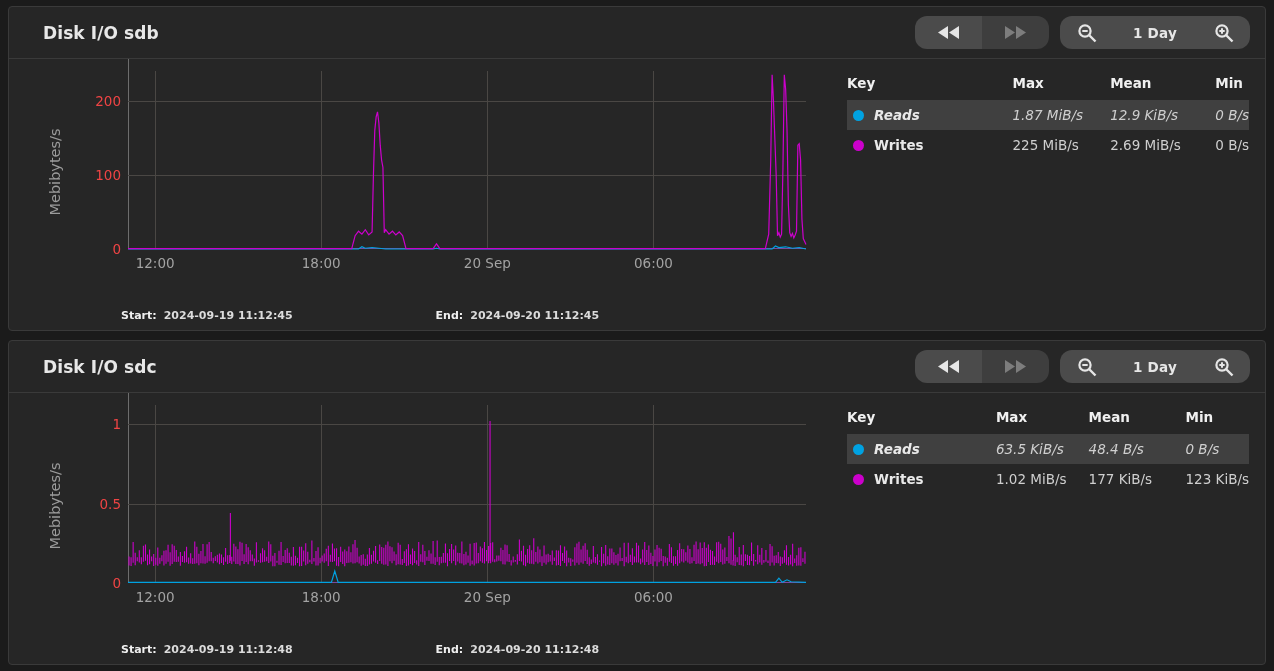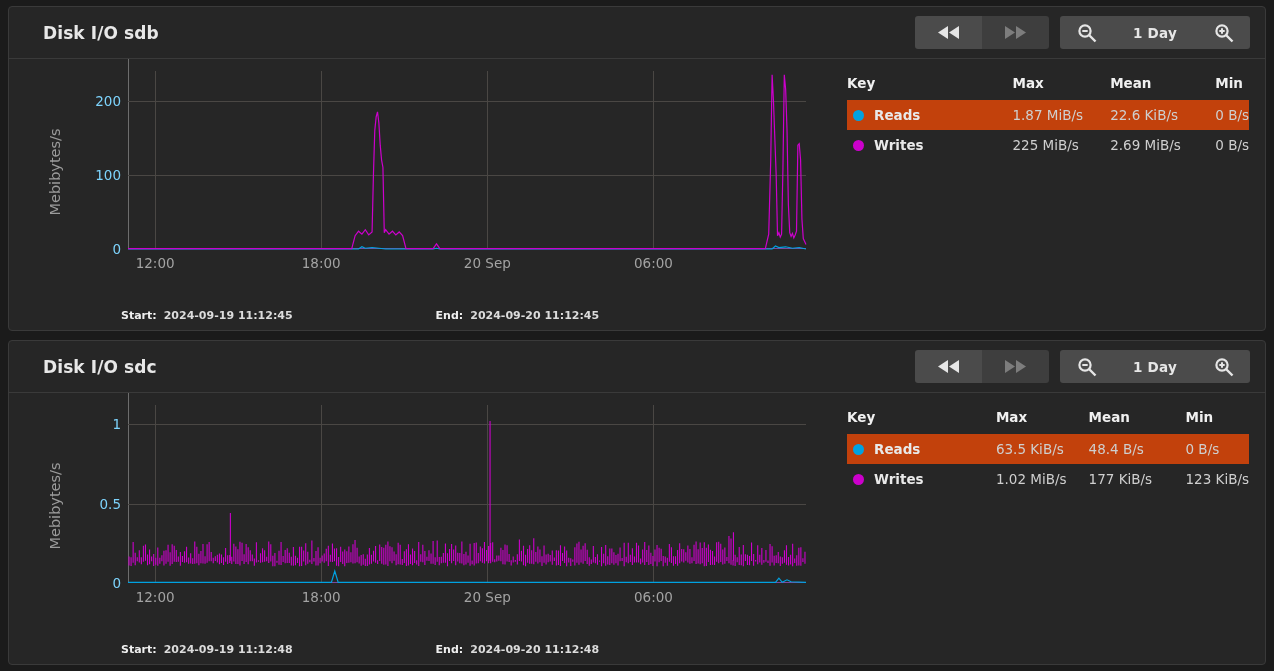--- a/index.html
+++ b/index.html
@@ -32,21 +32,21 @@
   }
   .panel-title {
     color: #e8e8e8;
     font-size: 17px;
     font-weight: bold;
     letter-spacing: .1px;
     white-space: nowrap;
   }
 
   .toolbar { display: flex; align-items: center; gap: 11px; }
-  .btn-group { display: flex; border-radius: 3px; overflow: hidden; }
+  .btn-group { display: flex; border-radius: 12px; overflow: hidden; }
   .tbtn {
     border: none;
     height: 33px;
     background: #4b4b4b;
     display: flex; align-items: center; justify-content: center;
     cursor: pointer;
     color: #e6e6e6;
   }
   .tbtn.nav { width: 67px; }
   .tbtn.dim { background: #3e3e3e; color: #7d7d7d; cursor: default; }
@@ -73,21 +73,21 @@
     transform-origin: center center;
     color: #9b9b9b; font-size: 14.5px; white-space: nowrap;
   }
   .plot { position: absolute; left: 119px; top: 12px; width: 678px; height: 178px; }
   .gridline { position: absolute; left: 0; width: 100%; height: 1px; background: #4a4744; }
   .vgrid { position: absolute; top: 0; height: 100%; width: 1px; background: #4a4744; }
   .axis-line { position: absolute; left: 0; width: 100%; height: 1px; background: #7a4aa0; bottom: 0; }
   .yaxis-line { position: absolute; left: 0; top: -12px; width: 1px; height: 190px; background: #6d6d6d; }
   .ytick {
     position: absolute; right: 100%; margin-right: 7px;
-    color: #7dd3fc; font-size: 13.5px;
+    color: #ef4444; font-size: 13.5px;
     transform: translateY(-50%);
     white-space: nowrap;
   }
   .xtick {
     position: absolute; top: 100%; margin-top: 6px;
     color: #a3a3a3; font-size: 13.5px;
     transform: translateX(-50%);
     white-space: nowrap;
   }
   .series-svg { position: absolute; left: 0; top: 0; width: 100%; height: 100%; overflow: visible; }
@@ -110,21 +110,21 @@
     font-size: 13.5px;
     font-weight: bold;
     padding: 0 0 9px 0;
   }
   table.legend td {
     font-size: 13.5px;
     color: #cfcfcf;
     padding: 7px 0;
     white-space: nowrap;
   }
-  table.legend tr.alt td { background: #c2410c; }
+  table.legend tr.alt td { background: #404040; font-style: italic; }
   .key-cell { display: flex; align-items: center; gap: 10px; padding-left: 6px; }
   .swatch { width: 11px; height: 11px; border-radius: 50%; flex: none; }
   .key-name { font-weight: bold; color: #e9e9e9; }
   th.c-key, td.c-key { width: 173px; }
   th.c-max, td.c-max { width: 100px; }
   th.c-mean, td.c-mean { width: 108px; }
 </style>
 </head>
 <body>
 
@@ -219,21 +219,21 @@
             </thead>
             <tbody>
               <tr class="alt">
                 <td class="c-key">
                   <span class="key-cell">
                     <span class="swatch" style="background:#00a2e2"></span>
                     <span class="key-name">Reads</span>
                   </span>
                 </td>
                 <td class="c-max">1.87 MiB/s</td>
-                <td class="c-mean">22.6 KiB/s</td>
+                <td class="c-mean">12.9 KiB/s</td>
                 <td class="c-min">0 B/s</td>
               </tr>
               <tr class="">
                 <td class="c-key">
                   <span class="key-cell">
                     <span class="swatch" style="background:#cc00cc"></span>
                     <span class="key-name">Writes</span>
                   </span>
                 </td>
                 <td class="c-max">225 MiB/s</td>

